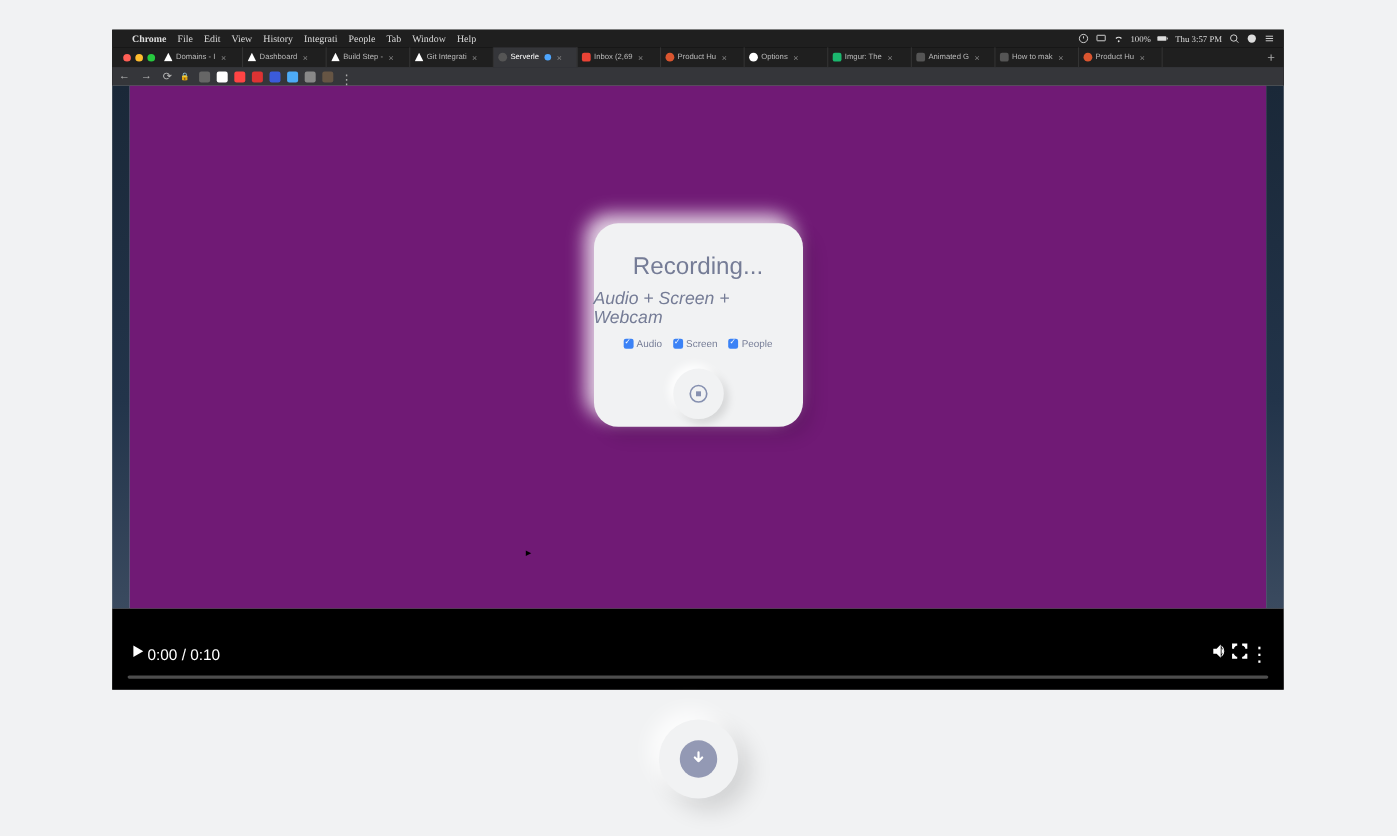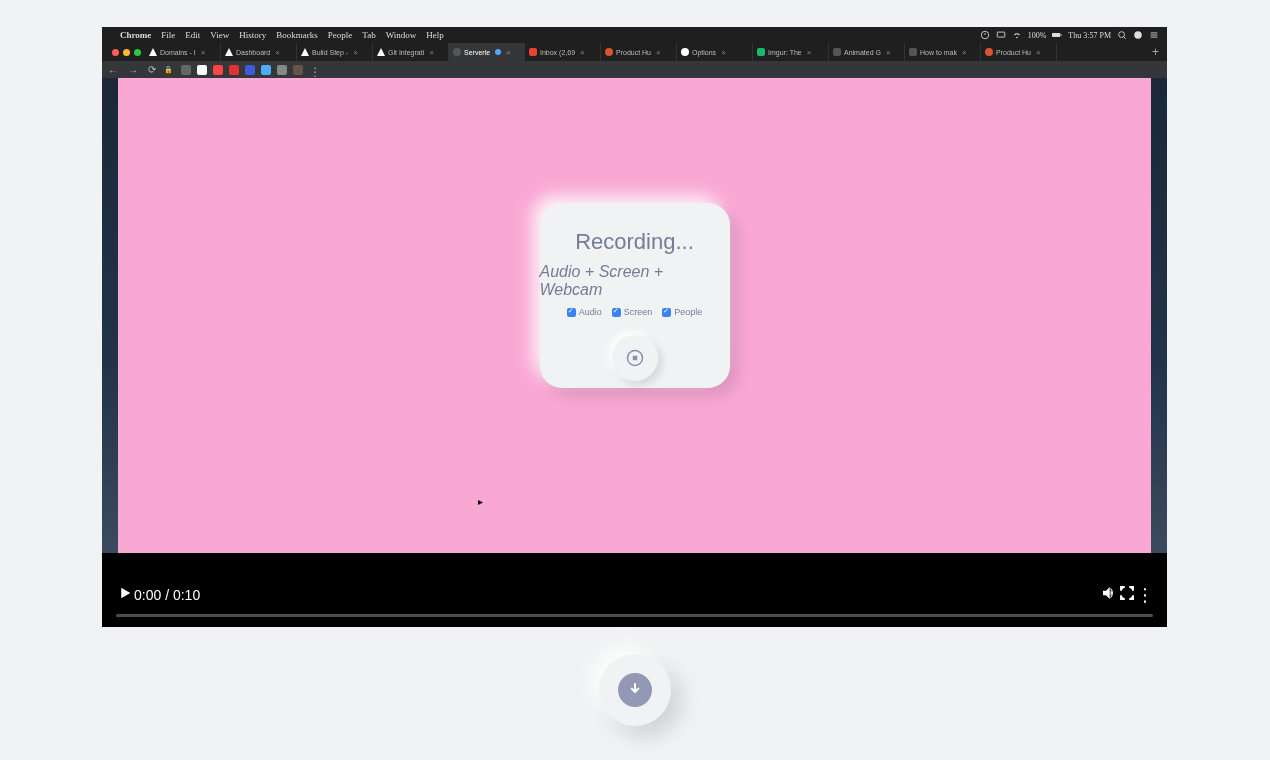--- a/index.html
+++ b/index.html
@@ -102,21 +102,21 @@
   position: relative;
 }
 .desktop-edge-left, .desktop-edge-right {
   position: absolute; top: 0; bottom: 0; width: 16px;
   background: linear-gradient(180deg, #1a2838, #22344a 60%, #3a4a5f);
 }
 .desktop-edge-left { left: 0; }
 .desktop-edge-right { right: 0; }
 .page-inner {
   position: absolute; left: 16px; right: 16px; top: 0; bottom: 0;
-  background: #f9a8d4;
+  background: #701a75;
   display: flex;
   align-items: center;
   justify-content: center;
 }
 
 
 .rec-card {
   width: 190px;
   height: 185px;
   background: #f1f2f3;
@@ -213,21 +213,21 @@
 
 <div class="video-container">
 
   <div class="mac-menu">
     <span class="apple"></span>
     <span class="app-name">Chrome</span>
     <span>File</span>
     <span>Edit</span>
     <span>View</span>
     <span>History</span>
-    <span>Bookmarks</span>
+    <span>Integrati</span>
     <span>People</span>
     <span>Tab</span>
     <span>Window</span>
     <span>Help</span>
     <span class="spacer"></span>
     <span class="status">
       <svg viewBox="0 0 24 24" fill="none" stroke="#ddd" stroke-width="2">
           <circle cx="12" cy="12" r="9"></circle>
           <path d="M12 7v5"></path>
         </svg>

